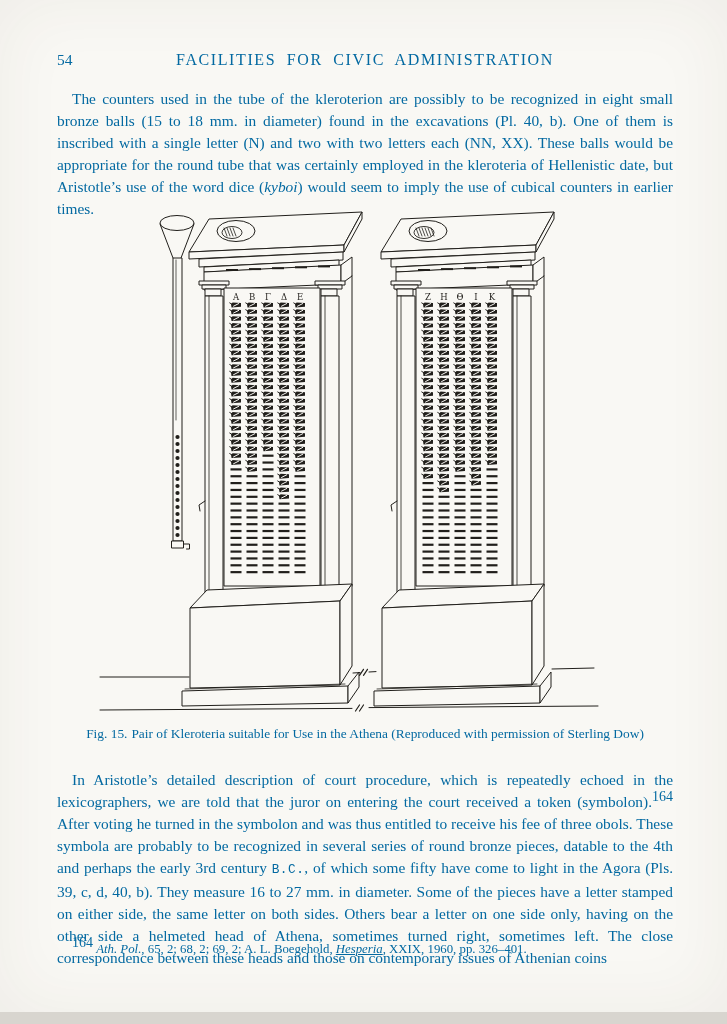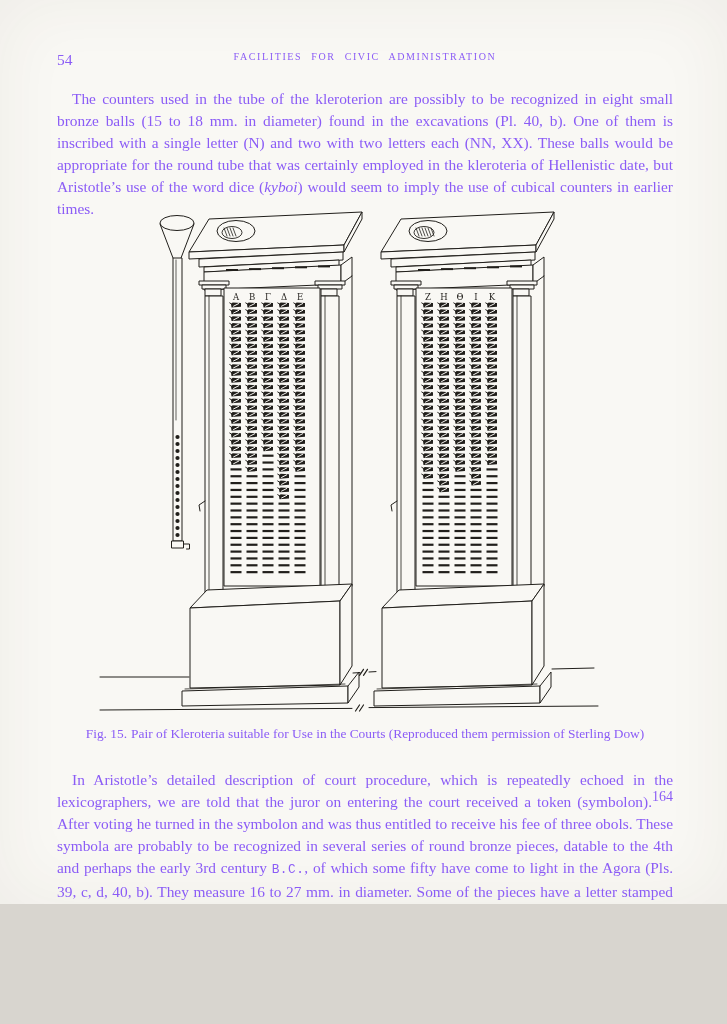--- a/index.html
+++ b/index.html
@@ -1,25 +1,25 @@
 <!DOCTYPE html>
 <html><head>
 <meta charset="utf-8">
 <style>
   html,body{margin:0;padding:0;background:#d8d5cf;}
   .page{
-    position:relative;width:727px;height:904px;margin:0 auto;
-    background:#f9f8f4;color:#8b5cf6;
+    position:relative;width:727px;height:1012px;margin:0 auto;
+    background:#f9f8f4;color:#0369a1;
     font-family:"Liberation Serif","DejaVu Serif",serif;
     box-shadow:inset 0 0 70px rgba(60,55,40,0.06);
     overflow:hidden;
   }
   .runhead-row{position:absolute;top:51px;left:57px;right:54px;height:18px;}
   .pagenum{position:absolute;left:0;top:0;font-size:15.5px;}
-  .runhead{position:absolute;left:0;right:0;text-align:center;font-size:10px;letter-spacing:1.6px;word-spacing:5px;}
+  .runhead{position:absolute;left:0;right:0;text-align:center;font-size:16px;letter-spacing:1.6px;word-spacing:5px;}
   p.body{
     position:absolute;left:57px;width:616px;margin:0;
     font-size:15.4px;line-height:22px;text-align:justify;text-indent:15px;
   }
   .para1{top:88px;}
   .para2{top:769px;}
   p.body sup,.footnote sup{font-size:14px;vertical-align:6px;line-height:0;}
   .sc{font-size:12.8px;letter-spacing:0.5px;font-family:Liberation Mono, monospace;}
   .fig-svg{position:absolute;left:0;top:205px;}
   .caption{
@@ -1582,20 +1582,20 @@
         <path d="M100,677 L189,677" fill="none" stroke="#211f1b" stroke-width="1" stroke-linecap="round"></path>
         <path d="M353,673 L360,672.6 M369,672 L376,671.6" fill="none" stroke="#211f1b" stroke-width="1" stroke-linecap="round"></path>
         <path d="M359.5,675.3 L363.5,669.3 M363.5,675.3 L367.5,669.3" fill="none" stroke="#211f1b" stroke-width="1.2" stroke-linecap="round"></path>
         <path d="M552,669 L594,668" fill="none" stroke="#211f1b" stroke-width="1" stroke-linecap="round"></path>
         <path d="M100,710 L352,708.4 M369,707.6 L598,706" fill="none" stroke="#211f1b" stroke-width="1" stroke-linecap="round"></path>
         <path d="M355.5,711 L359.5,705 M359.5,711 L363.5,705" fill="none" stroke="#211f1b" stroke-width="1.2" stroke-linecap="round"></path>
       </g>
     </svg>
 
   <p class="caption">
-    <span class="cap-label">Fig. 15.</span><span>Pair of Kleroteria suitable for Use in the Courts (Reproduced them permission of Sterling Dow)</span>
+    <span class="cap-label">Fig. 15.</span><span>Pair of Kleroteria suitable for Use in the Athena (Reproduced with permission of Sterling Dow)</span>
   </p>
 
   <p class="body para2"><span>In Aristotle’s detailed description of court procedure, which is repeatedly echoed in the lexicographers, we are told that the juror on entering the court received a token (symbolon).</span><sup>164</sup><span> After voting he turned in the symbolon and was thus entitled to receive his fee of three obols. These symbola are probably to be recognized in several series of round bronze pieces, datable to the 4th and perhaps the early 3rd century </span><span class="sc">B.C.</span><span>, of which some fifty have come to light in the Agora (Pls. 39, c, d, 40, b). They measure 16 to 27 mm. in diameter. Some of the pieces have a letter stamped on either side, the same letter on both sides. Others bear a letter on one side only, having on the other side a helmeted head of Athena, sometimes turned right, sometimes left. The close correspondence between these heads and those on contemporary issues of Athenian coins</span></p>
 
   <p class="footnote"><sup>164</sup><span> </span><span style="font-style: italic; text-align: right;">Ath. Pol.</span><span>, 65, 2; 68, 2; 69, 2; A. L. Boegehold, </span><span style="font-style: italic; text-decoration: underline;">Hesperia</span><span>, XXIX, 1960, pp. 326–401.</span></p>
 
 </div>
 
 </body></html>

